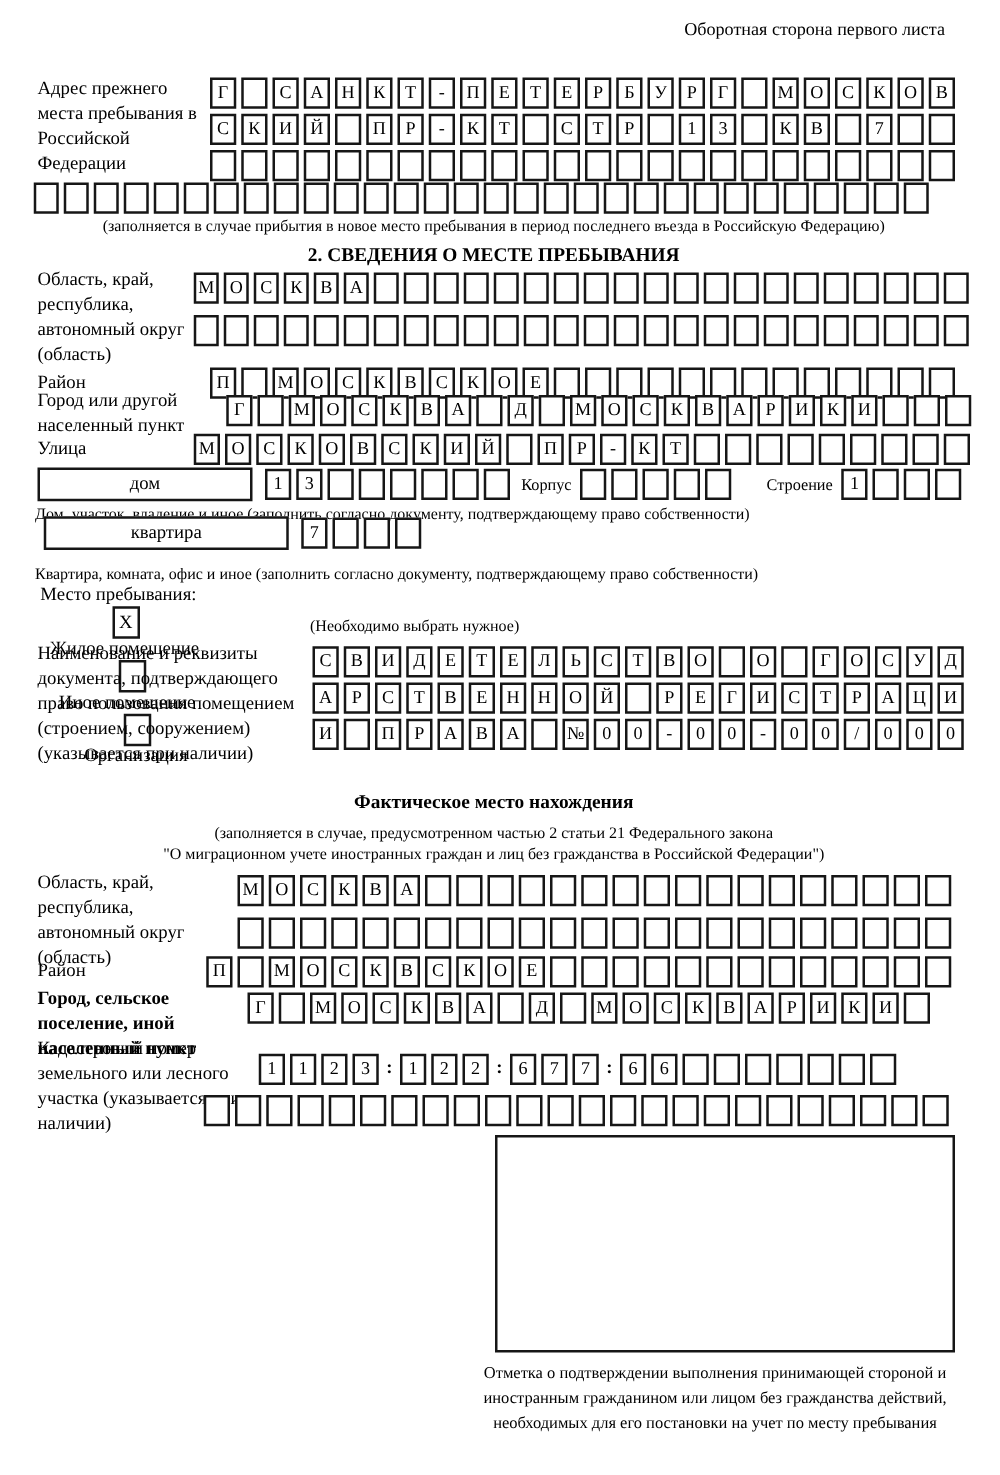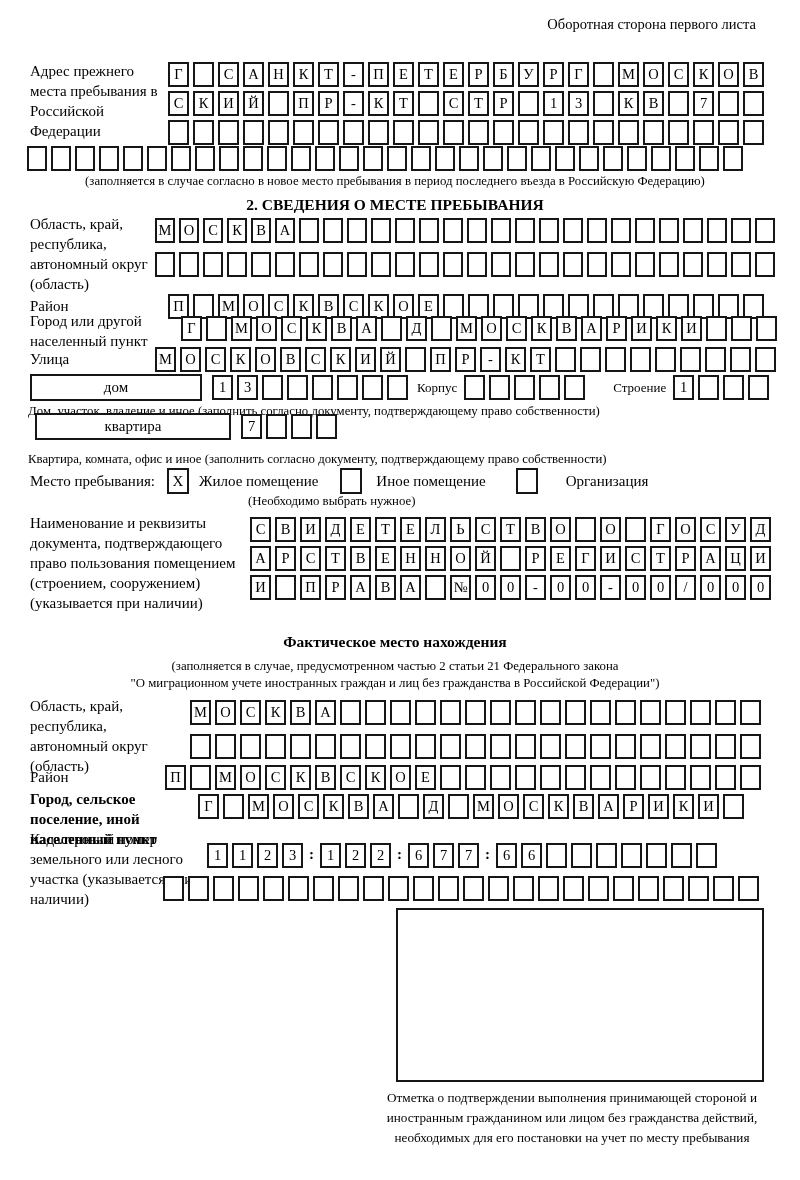--- a/index.html
+++ b/index.html
@@ -153,21 +153,21 @@
       <div class="cell"></div>
       <div class="cell"></div>
       <div class="cell"></div>
       <div class="cell"></div>
       <div class="cell"></div>
       <div class="cell"></div>
       <div class="cell"></div>
       <div class="cell"></div>
       <div class="cell"></div>
     </div>
-  <div class="abs caption center" style="left:0; top:173px; width:790px;">(заполняется в случае согласно в новое место пребывания в период последнего въезда в Российскую Федерацию)</div>
+  <div class="abs caption center" style="left:0; top:173px; width:790px;">(заполняется в случае прибытия в новое место пребывания в период последнего въезда в Российскую Федерацию)</div>
 
   <div class="abs section-title" style="left:0; top:196px; width:790px;">2. СВЕДЕНИЯ О МЕСТЕ ПРЕБЫВАНИЯ</div>
 
   <div class="abs label" style="left:30px; top:215px; width:130px;">Область, край, республика, автономный округ (область)</div>
   <div class="abs rows gap9 w20" style="left:155px; top:218px;">
     <div class="cells w20">
         <div class="cell">М</div>
         <div class="cell">О</div>
         <div class="cell">С</div>
         <div class="cell">К</div>
@@ -343,21 +343,21 @@
     <div class="wide-box" style="width:196px;">квартира</div>
     <div class="cells" style="margin-left:10px;">
         <div class="cell">7</div>
         <div class="cell"></div>
         <div class="cell"></div>
         <div class="cell"></div>
       </div>
   </div>
   <div class="abs caption" style="left:28px; top:451px; width:750px;">Квартира, комната, офис и иное (заполнить согласно документу, подтверждающему право собственности)</div>
 
-  <div class="abs stay-row" style="left:30px; top:468px;">
+  <div class="abs stay-row" style="left:30px; top:468px;flex-direction:column;">
     <span>Место пребывания:</span>
     <span class="checkbox" style="margin-left:12px;">X</span>
     <span style="margin-left:10px;">Жилое помещение</span>
     <span class="checkbox" style="margin-left:22px;"></span>
     <span style="margin-left:14px;">Иное помещение</span>
     <span class="checkbox" style="margin-left:30px;"></span>
     <span style="margin-left:28px;">Организация</span>
   </div>
   <div class="abs caption" style="left:248px; top:493px;">(Необходимо выбрать нужное)</div>
 

